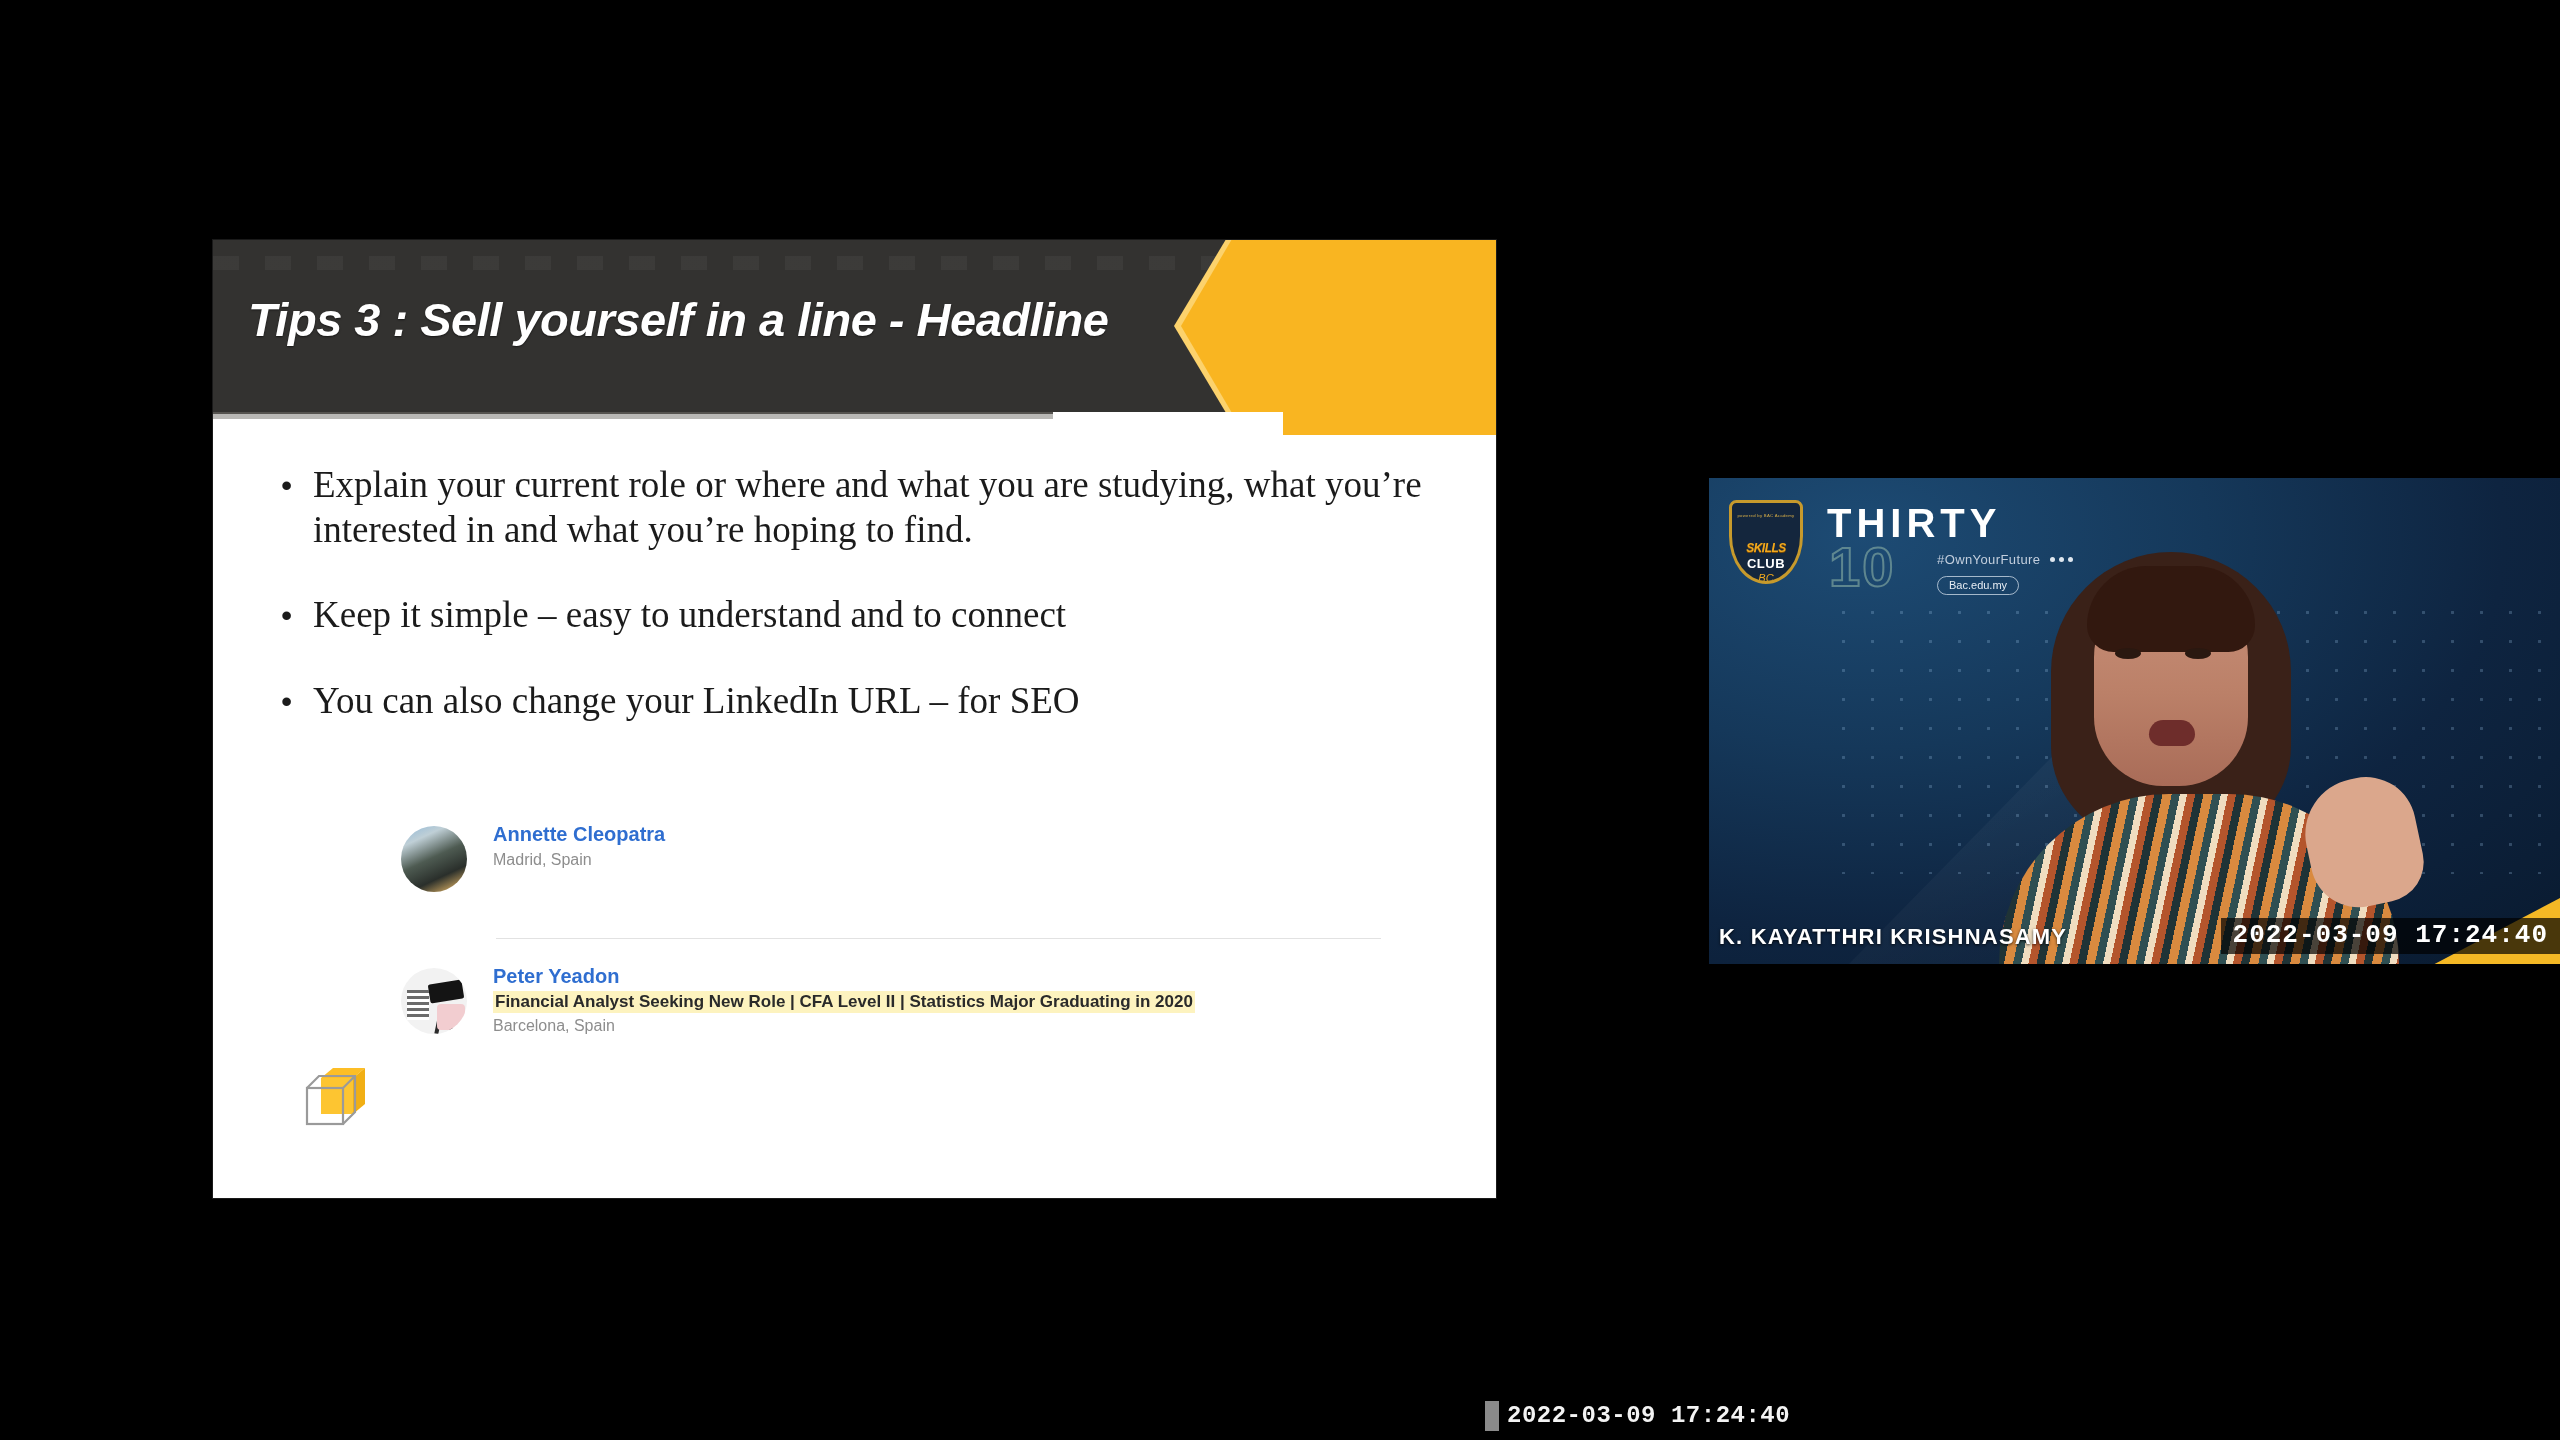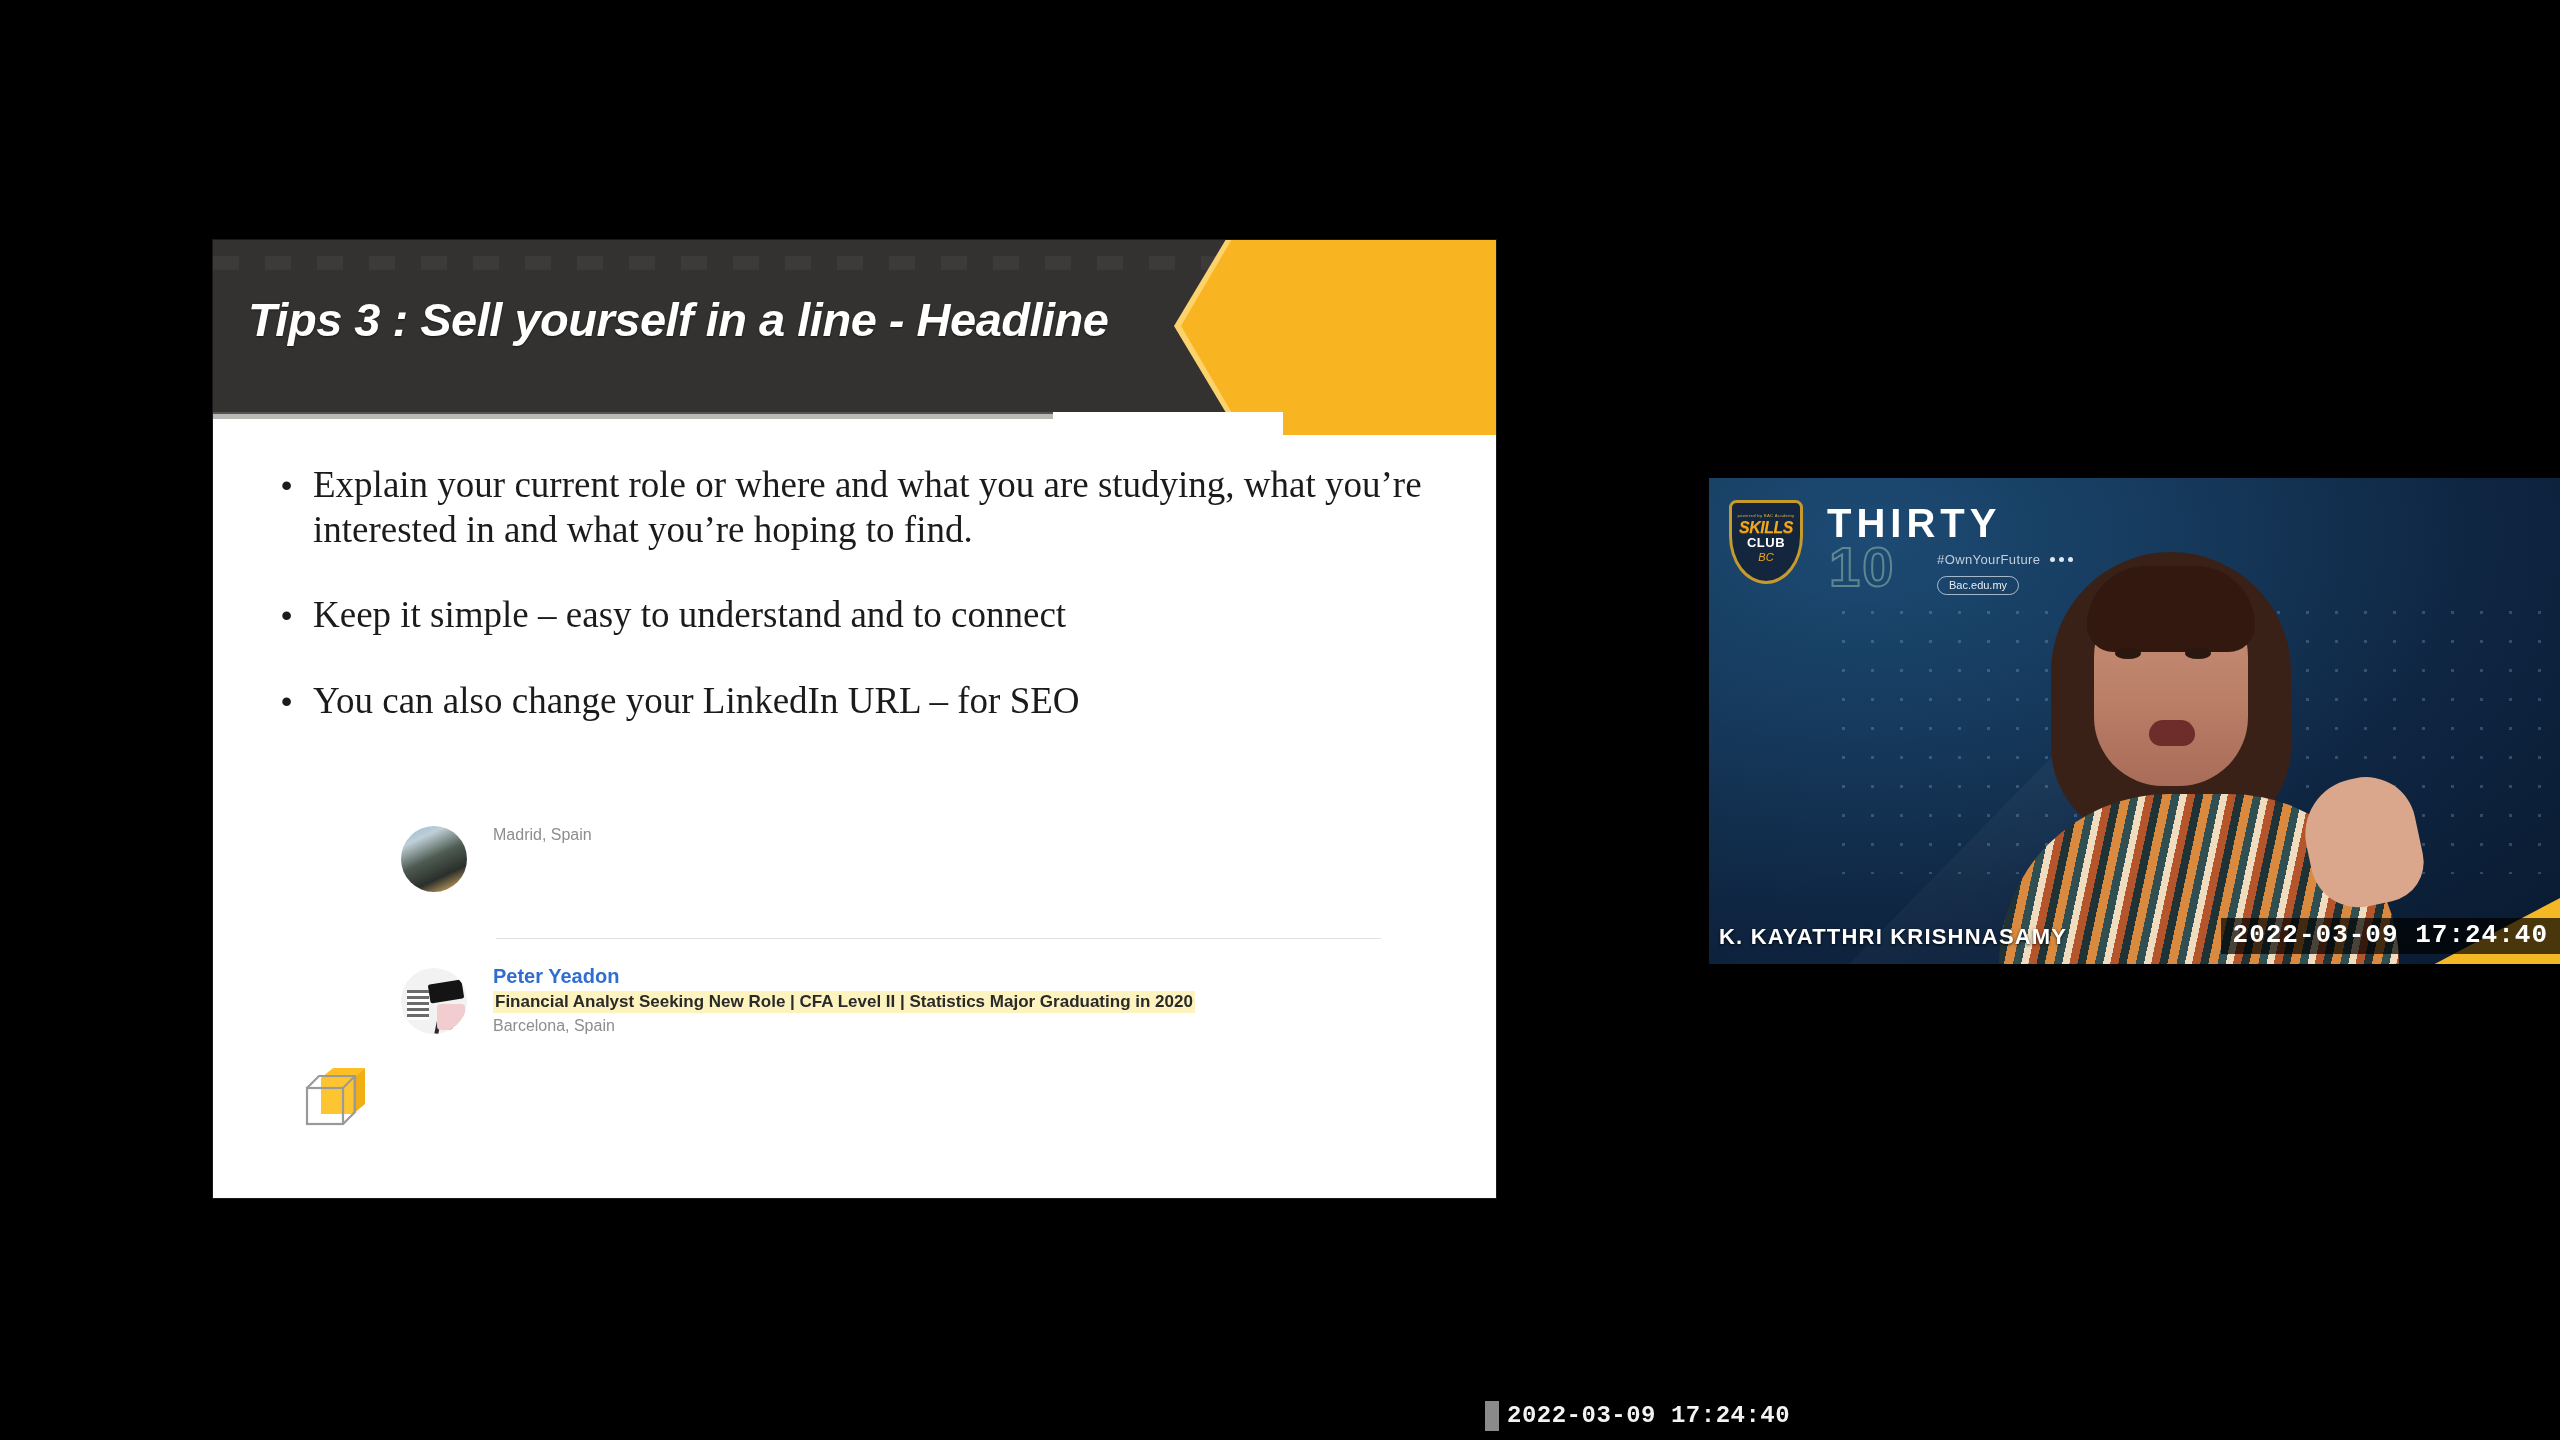--- a/index.html
+++ b/index.html
@@ -438,27 +438,28 @@
   }
   .shield-top-text {
     font-size: 4.5px;
     color: #d8ae47;
     letter-spacing: 0.3px;
     line-height: 6px;
     white-space: nowrap;
     transform: scale(0.95);
   }
   .shield-skills {
-    font-size: 16px;
+    font-size: 12px;
     font-weight: bold;
     font-style: italic;
     color: #f0a81e;
     line-height: 17px;
     letter-spacing: -0.5px;
     text-shadow: 0 1px 0 #7a4c08;
+    margin-top: 21px;
   }
   .shield-club {
     font-size: 13px;
     font-weight: bold;
     color: #ffffff;
     line-height: 14px;
     letter-spacing: 0.5px;
   }
   .shield-bc {
     font-size: 11px;
@@ -603,20 +604,21 @@
         <div class="bullet-dot">•</div>
         <div class="bullet-text">You can also change your LinkedIn URL – for SEO</div>
       </div>
     </div>
 
     <div class="profiles">
 
       <div class="profile">
         <div class="avatar a1"></div>
         <div class="profile-body">
+          <div class="profile-name">Annette Cleopatra</div>
           <div class="profile-location">Madrid, Spain</div>
         </div>
       </div>
 
       <div class="profile" style="margin-top:46px;">
         <div class="profile-divider" style="top:-24px;"></div>
         <div class="avatar a2">
           <div class="avatar-bars"></div>
           <div class="avatar-pen"></div>
           <div class="avatar-pen2"></div>

